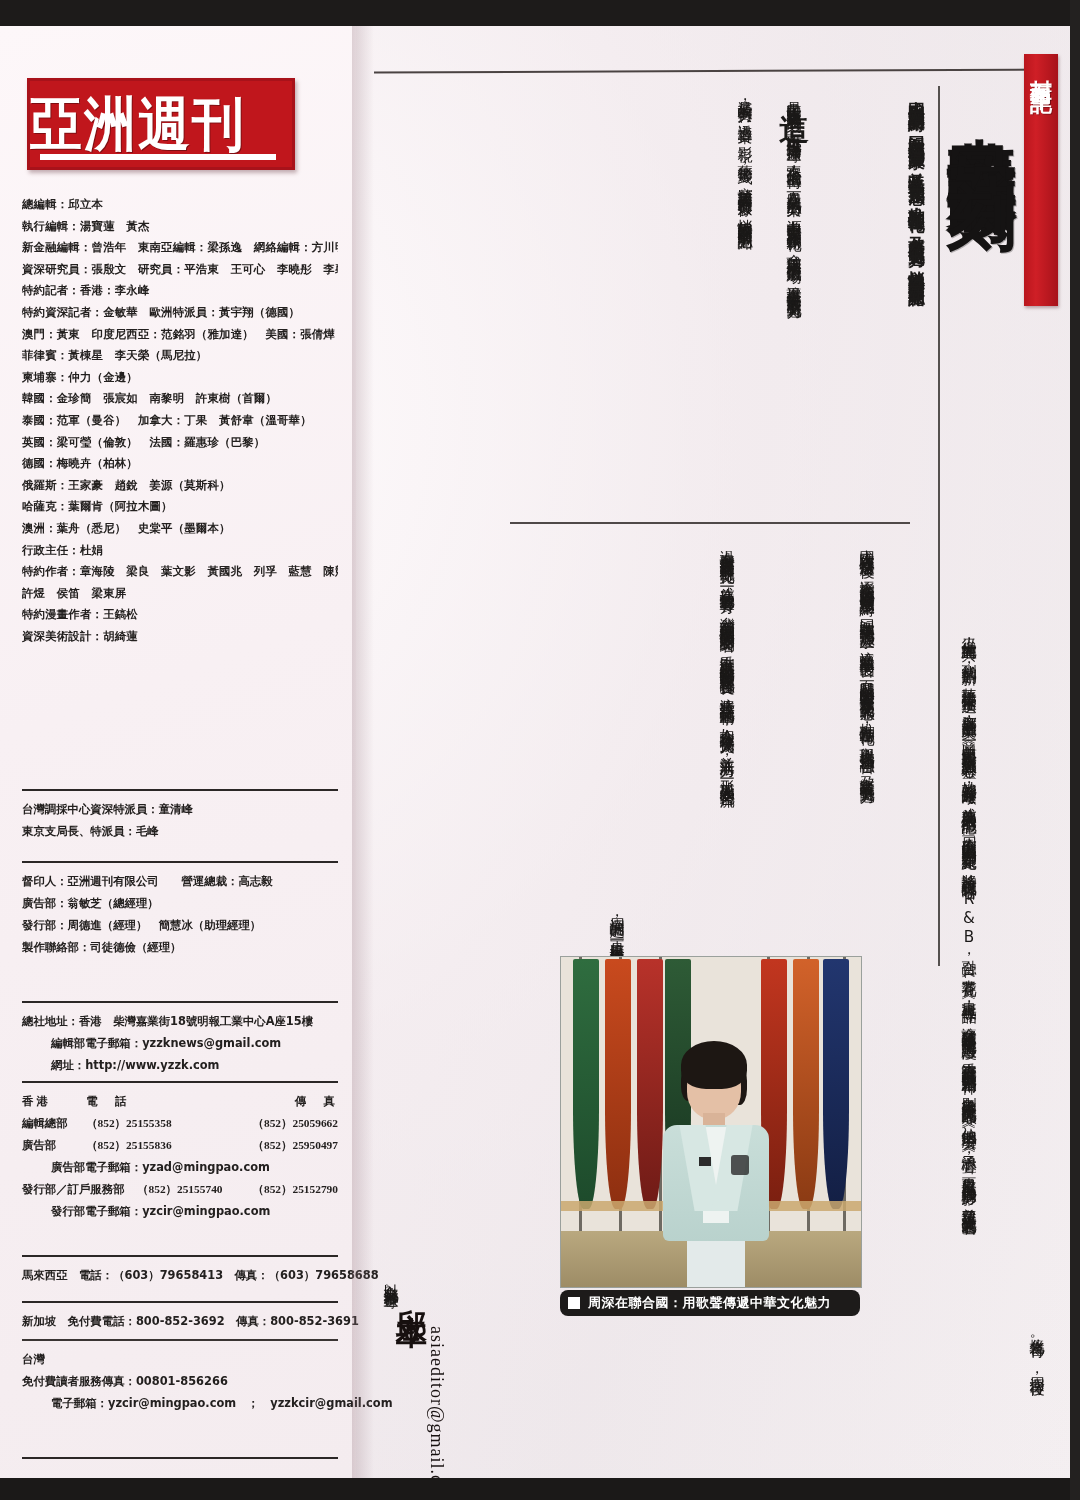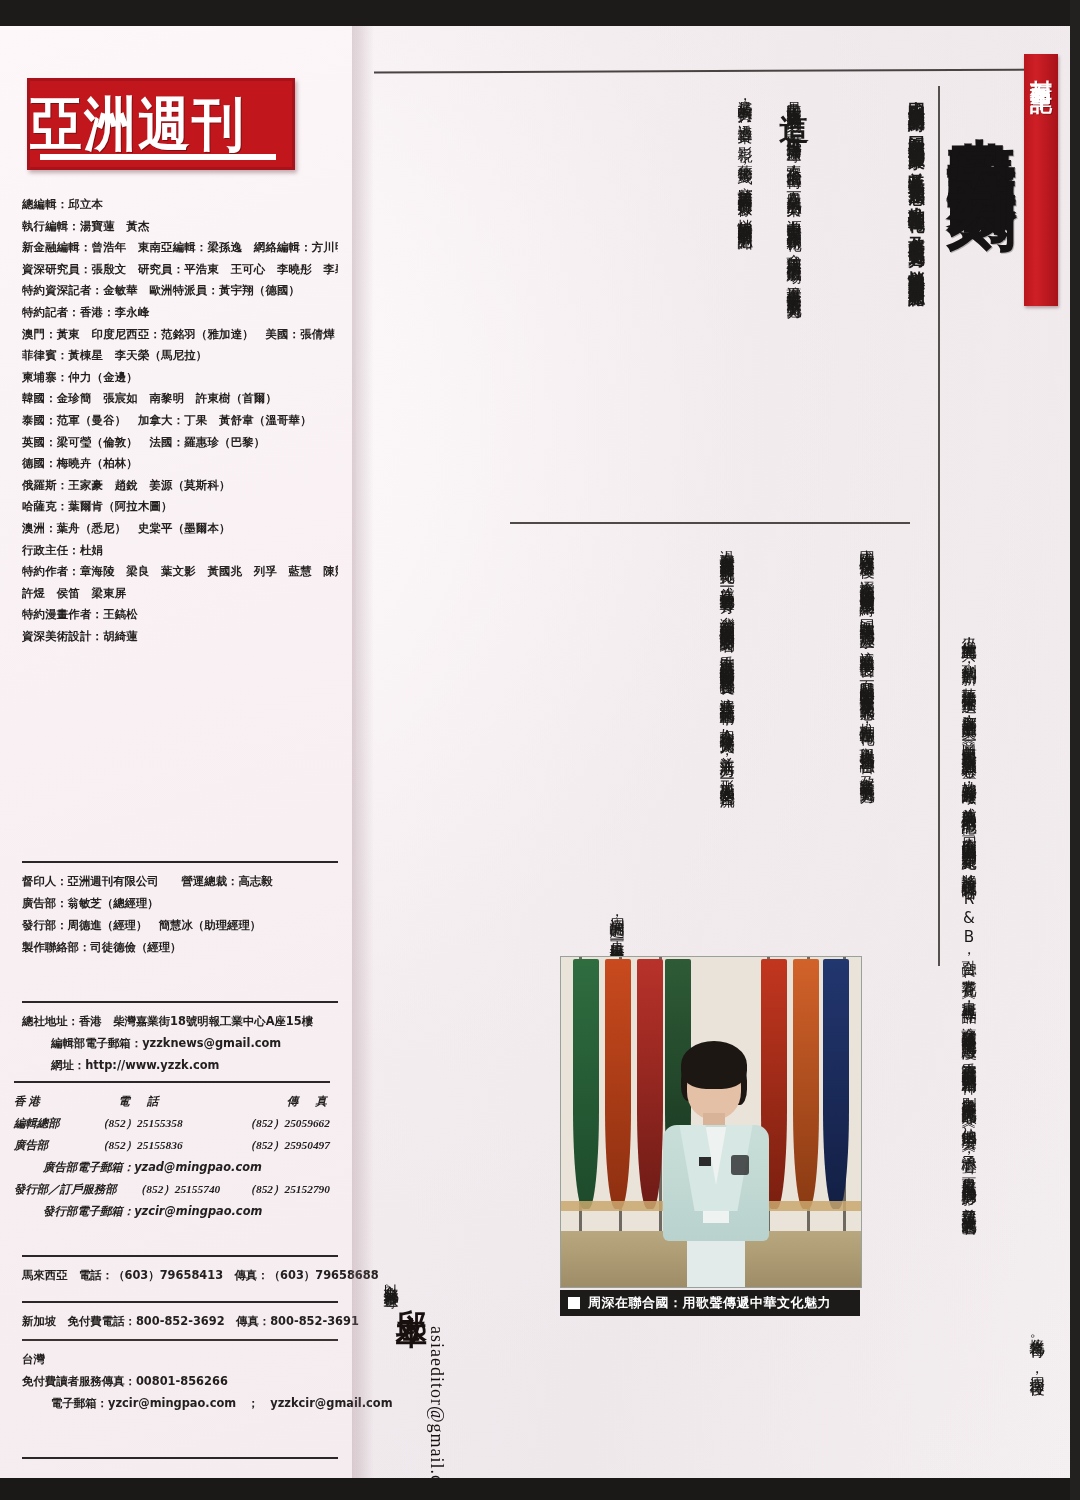--- a/index.html
+++ b/index.html
@@ -60,39 +60,39 @@
     font-weight:700;
   }
   .staff .row{white-space:nowrap;overflow:hidden;text-overflow:clip;letter-spacing:.2px;}
 
   .rule{height:2px;background:#2b2726;margin:7px 0 7px 0;}
   .rule.thin{height:1.6px;background:#3a3533;}
 
   .blockA{position:absolute;left:22px;top:756px;width:316px;}
   .blockB{position:absolute;left:22px;top:828px;width:316px;}
   .blockC{position:absolute;left:22px;top:968px;width:316px;}
-  .blockD{position:absolute;left:14px;top:1048px;width:316px;font-style:italic;}
+  .blockD{position:absolute;left:22px;top:1048px;width:316px;}
   .blockE{position:absolute;left:22px;top:1222px;width:316px;}
   .blockF{position:absolute;left:22px;top:1268px;width:316px;}
   .blockG{position:absolute;left:22px;top:1424px;width:316px;}
 
   .blockA .row,.blockB .row,.blockC .row,.blockD .row,
   .blockE .row,.blockF .row,.blockG .row{
     font-size:11.4px;line-height:22px;color:#23201f;white-space:nowrap;
     font-family:"DejaVu Sans","Liberation Sans",sans-serif;font-weight:700;
   }
   .mono{font-family:"Liberation Serif","DejaVu Serif",serif;font-weight:700;margin-left:29px;}
 
   .tbl{width:100%;border-collapse:collapse;}
   .tbl td{
     font-size:11.4px;line-height:22px;color:#23201f;padding:0;white-space:nowrap;
     font-family:"DejaVu Sans","Liberation Sans",sans-serif;font-weight:700;
   }
   .tbl td.num{font-family:"Liberation Serif","DejaVu Serif",serif;}
-  .tbl td.c2{text-align:center;padding-right:8px;}
+  .tbl td.c2{text-align:left;padding-right:8px;}
   .tbl td.c3{text-align:right;}
   .tbl tr.head td{letter-spacing:3px;}
 
   
   .article{
     position:absolute;left:374px;top:26px;width:696px;height:1452px;
   }
   .art-rule-top{
     position:absolute;left:0;top:44px;width:676px;height:2px;background:#4a4342;
     transform:rotate(-.25deg);
@@ -165,21 +165,21 @@
   .p-shirt{position:absolute;left:46px;top:98px;width:26px;height:96px;background:#eef3f1;}
   .p-legs{position:absolute;left:30px;top:206px;width:58px;height:54px;background:#e3eaea;}
   .p-brooch{position:absolute;left:74px;top:126px;width:18px;height:20px;background:#2a2a2a;border-radius:3px;opacity:.8;}
   .p-mic{position:absolute;left:42px;top:128px;width:12px;height:9px;background:#2b2b2b;}
 
   .photo-cap{
     position:absolute;left:186px;top:1264px;width:300px;height:26px;
     background:#1d1b1a;color:#fff;display:flex;align-items:center;gap:8px;
     padding:0 8px;box-sizing:border-box;
     font-family:"DejaVu Sans","Liberation Sans",sans-serif;
-    font-size:13px;font-weight:700;letter-spacing:.5px;white-space:nowrap;
+    font-size:13px;font-weight:700;letter-spacing:.5px;white-space:nowrap;border-radius:8px;
   }
   .cap-sq{width:12px;height:12px;background:#fff;flex:0 0 auto;}
 
   
   .byline{
     position:absolute;left:16px;top:1258px;height:180px;
     writing-mode:vertical-rl;text-orientation:upright;
     font-family:"Liberation Serif","DejaVu Serif",serif;
     font-weight:700;font-size:31px;letter-spacing:4px;color:#17100f;
   }
@@ -207,39 +207,44 @@
     <div class="logo-box">
       <span class="logo-text">亞洲週刊</span>
     </div>
     <div class="logo-underline"></div>
 
     <div class="staff">
       <div class="row">總編輯：邱立本</div>
       <div class="row">執行編輯：湯寶蓮　黃杰</div>
       <div class="row">新金融編輯：曾浩年　東南亞編輯：梁孫逸　網絡編輯：方川明</div>
       <div class="row">資深研究員：張殷文　研究員：平浩東　王可心　李曉彤　李馨兒</div>
+      <div class="row">特約記者：香港：李永峰</div>
       <div class="row">特約資深記者：金敏華　歐洲特派員：黃宇翔（德國）</div>
-      <div class="row">特約記者：香港：李永峰</div>
       <div class="row">澳門：黃東　印度尼西亞：范銘羽（雅加達）　美國：張倩燁</div>
       <div class="row">菲律賓：黃棟星　李天榮（馬尼拉）</div>
       <div class="row">柬埔寨：仲力（金邊）</div>
       <div class="row">韓國：金珍簡　張宸如　南黎明　許東樹（首爾）</div>
       <div class="row">泰國：范軍（曼谷）　加拿大：丁果　黃舒韋（溫哥華）</div>
       <div class="row">英國：梁可瑩（倫敦）　法國：羅惠珍（巴黎）</div>
       <div class="row">德國：梅曉卉（柏林）</div>
       <div class="row">俄羅斯：王家豪　趙銳　姜源（莫斯科）</div>
       <div class="row">哈薩克：葉爾肯（阿拉木圖）</div>
       <div class="row">澳洲：葉舟（悉尼）　史棠平（墨爾本）</div>
       <div class="row">行政主任：杜娟</div>
       <div class="row">特約作者：章海陵　梁良　葉文影　黃國兆　列孚　藍慧　陳競新</div>
       <div class="row">許煜　侯笛　梁東屏</div>
       <div class="row">特約漫畫作者：王鎬松</div>
       <div class="row">資深美術設計：胡綺蓮</div>
     </div>
 
+    <div class="blockA">
+      <div class="rule"></div>
+      <div class="row">台灣調採中心資深特派員：童清峰</div>
+      <div class="row">東京支局長、特派員：毛峰</div>
+    </div>
 
     <div class="blockB">
       <div class="rule"></div>
       <div class="row">督印人：亞洲週刊有限公司　　營運總裁：高志毅</div>
       <div class="row">廣告部：翁敏芝（總經理）</div>
       <div class="row">發行部：周德進（經理）　簡慧冰（助理經理）</div>
       <div class="row">製作聯絡部：司徒德儉（經理）</div>
     </div>
 
     <div class="blockC">

